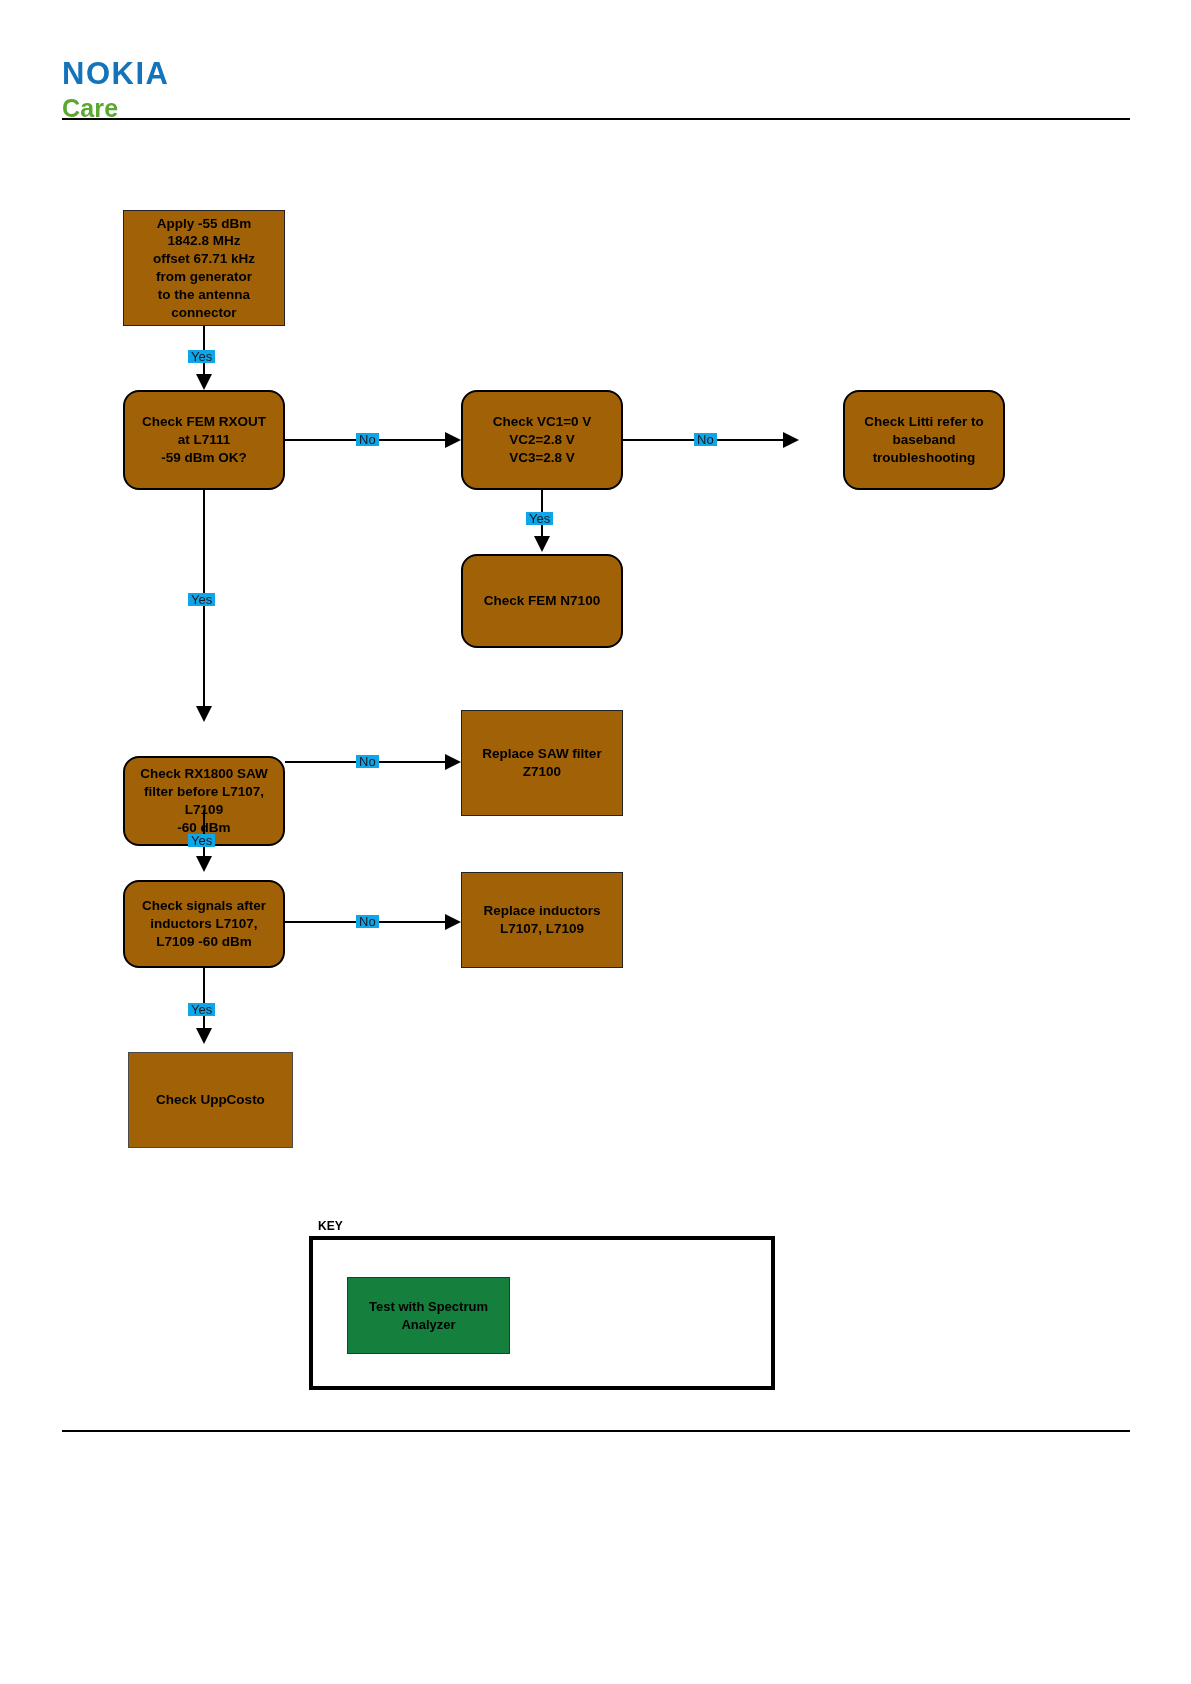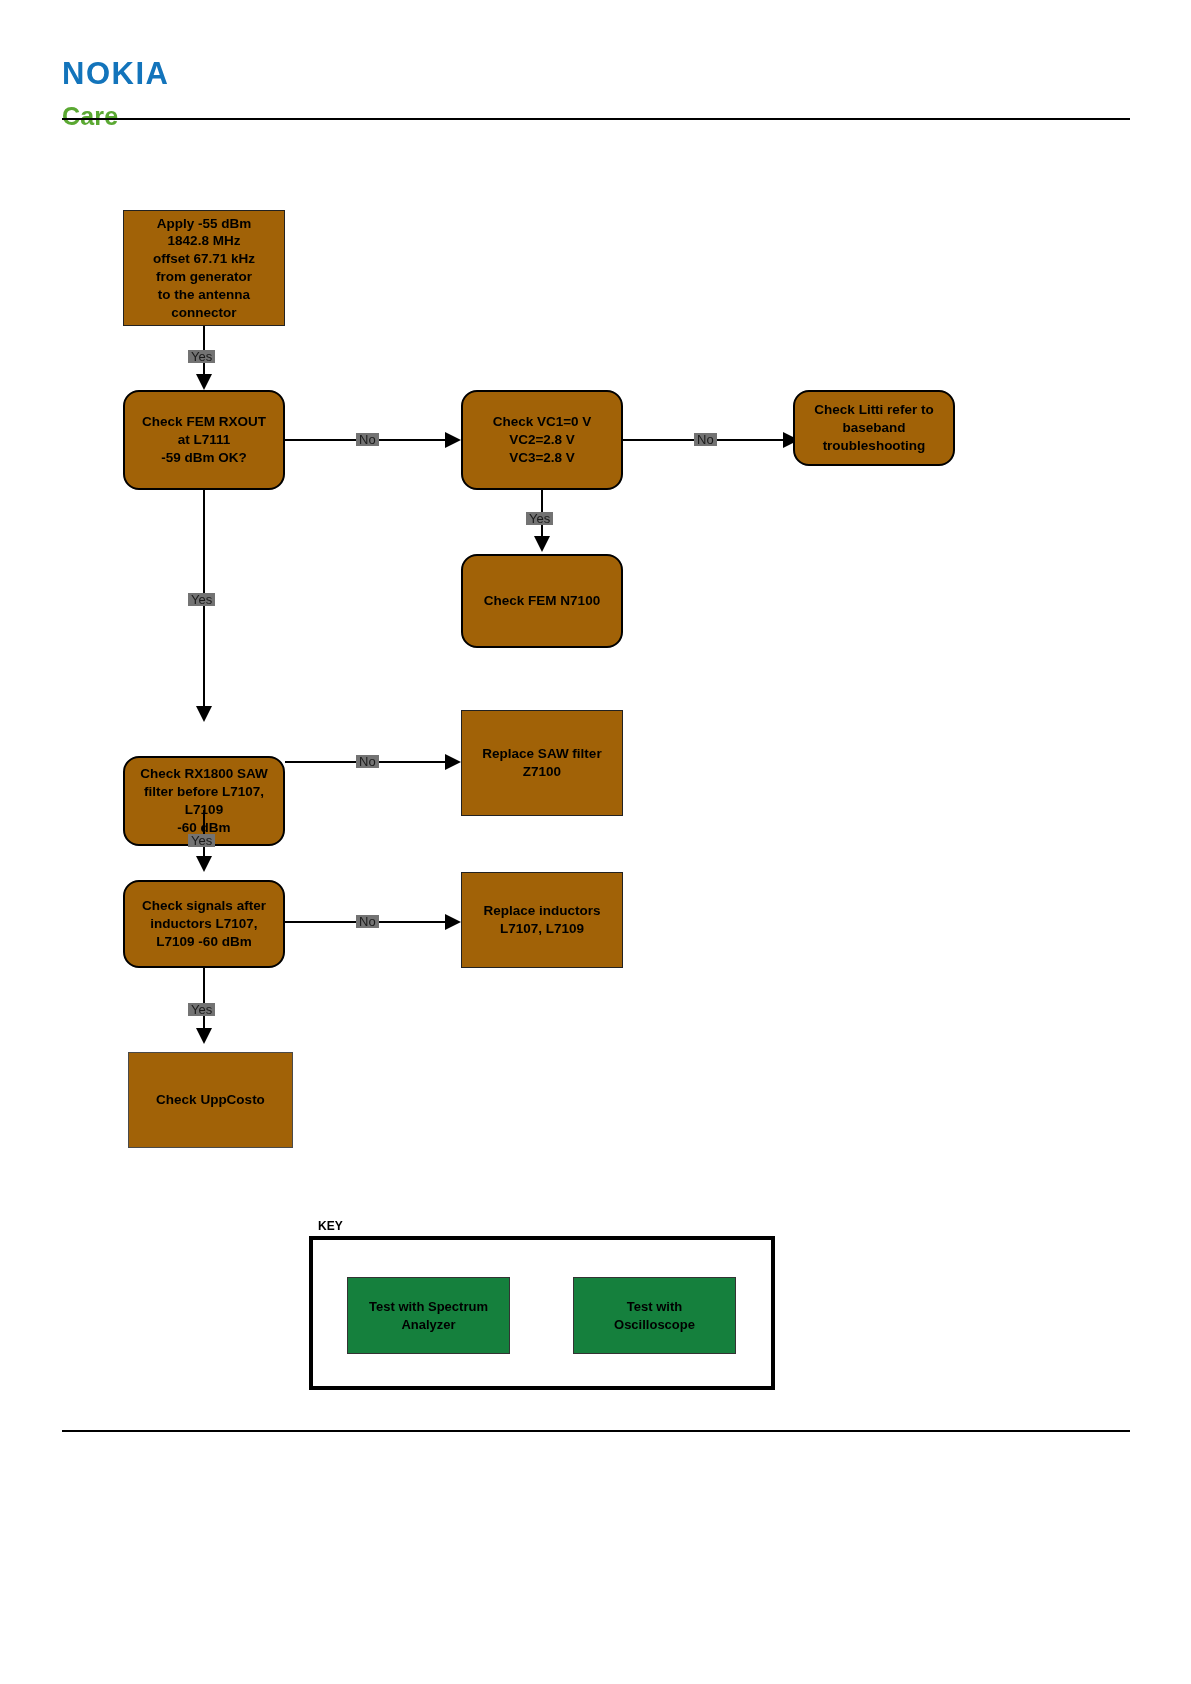--- a/index.html
+++ b/index.html
@@ -35,21 +35,21 @@
     color: #1374bb;
     line-height: 1.05;
   }
   .logo-care {
     font-family: "Liberation Sans", sans-serif;
     font-weight: bold;
     font-size: 25px;
     letter-spacing: 0.2px;
     color: #5aa832;
     line-height: 1.05;
-    margin-top: 12px;
+    margin-top: 4px;
   }
   .rule-top {
     position: absolute;
     left: 62px;
     top: 118px;
     width: 1068px;
     height: 2px;
     background: #000000;
   }
   .rule-bottom {
@@ -113,21 +113,21 @@
     height: 0;
     border-top: 8px solid transparent;
     border-bottom: 8px solid transparent;
     border-left: 16px solid #000000;
   }
   .edge-label {
     position: absolute;
     font-size: 13px;
     font-weight: normal;
     color: #1a1a1a;
-    background: #737373;
+    background: #0ea5e9;
     padding: 0 3px;
     line-height: 1;
     white-space: nowrap;
   }
 
   
   .key-title {
     position: absolute;
     left: 318px;
     top: 1219px;
@@ -191,21 +191,21 @@
   <div class="arrow-right" style="left:445px; top:432px;"></div>
 
   <div class="node rounded" style="left:461px; top:390px; width:162px; height:100px;">Check VC1=0 V
 VC2=2.8 V
 VC3=2.8 V</div>
 
   <div class="hline" style="left:623px; top:439px; width:168px;"></div>
   <div class="edge-label" style="left:694px; top:433px;">No</div>
   <div class="arrow-right" style="left:783px; top:432px;"></div>
 
-  <div class="node rounded" style="left:793px; top:390px; width:162px; height:76px;">Check Litti refer to
+  <div class="node rounded" style="left:843px; top:390px; width:162px; height:100px;">Check Litti refer to
 baseband
 troubleshooting</div>
 
   <div class="vline" style="left:541px; top:490px; height:56px;"></div>
   <div class="edge-label" style="left:526px; top:512px;">Yes</div>
   <div class="arrow-down" style="left:534px; top:536px;"></div>
 
   <div class="node rounded" style="left:461px; top:554px; width:162px; height:94px;">Check FEM N7100</div>
 
   <div class="vline" style="left:203px; top:490px; height:224px;"></div>
@@ -242,18 +242,16 @@
   <div class="vline" style="left:203px; top:968px; height:68px;"></div>
   <div class="edge-label" style="left:188px; top:1003px;">Yes</div>
   <div class="arrow-down" style="left:196px; top:1028px;"></div>
 
   <div class="node sq thin" style="left:128px; top:1052px; width:165px; height:96px;">Check UppCosto</div>
 
   <div class="key-title">KEY</div>
   <div class="key-box"></div>
   <div class="key-item" style="left:347px; top:1277px; width:163px; height:77px;">Test with Spectrum
 Analyzer</div>
-  <div class="key-item" style="left:573px; top:1277px; width:163px; height:77px;">Test with
-Oscilloscope</div>
 
   <div class="rule-bottom"></div>
 
 </div>
 
 </body></html>

